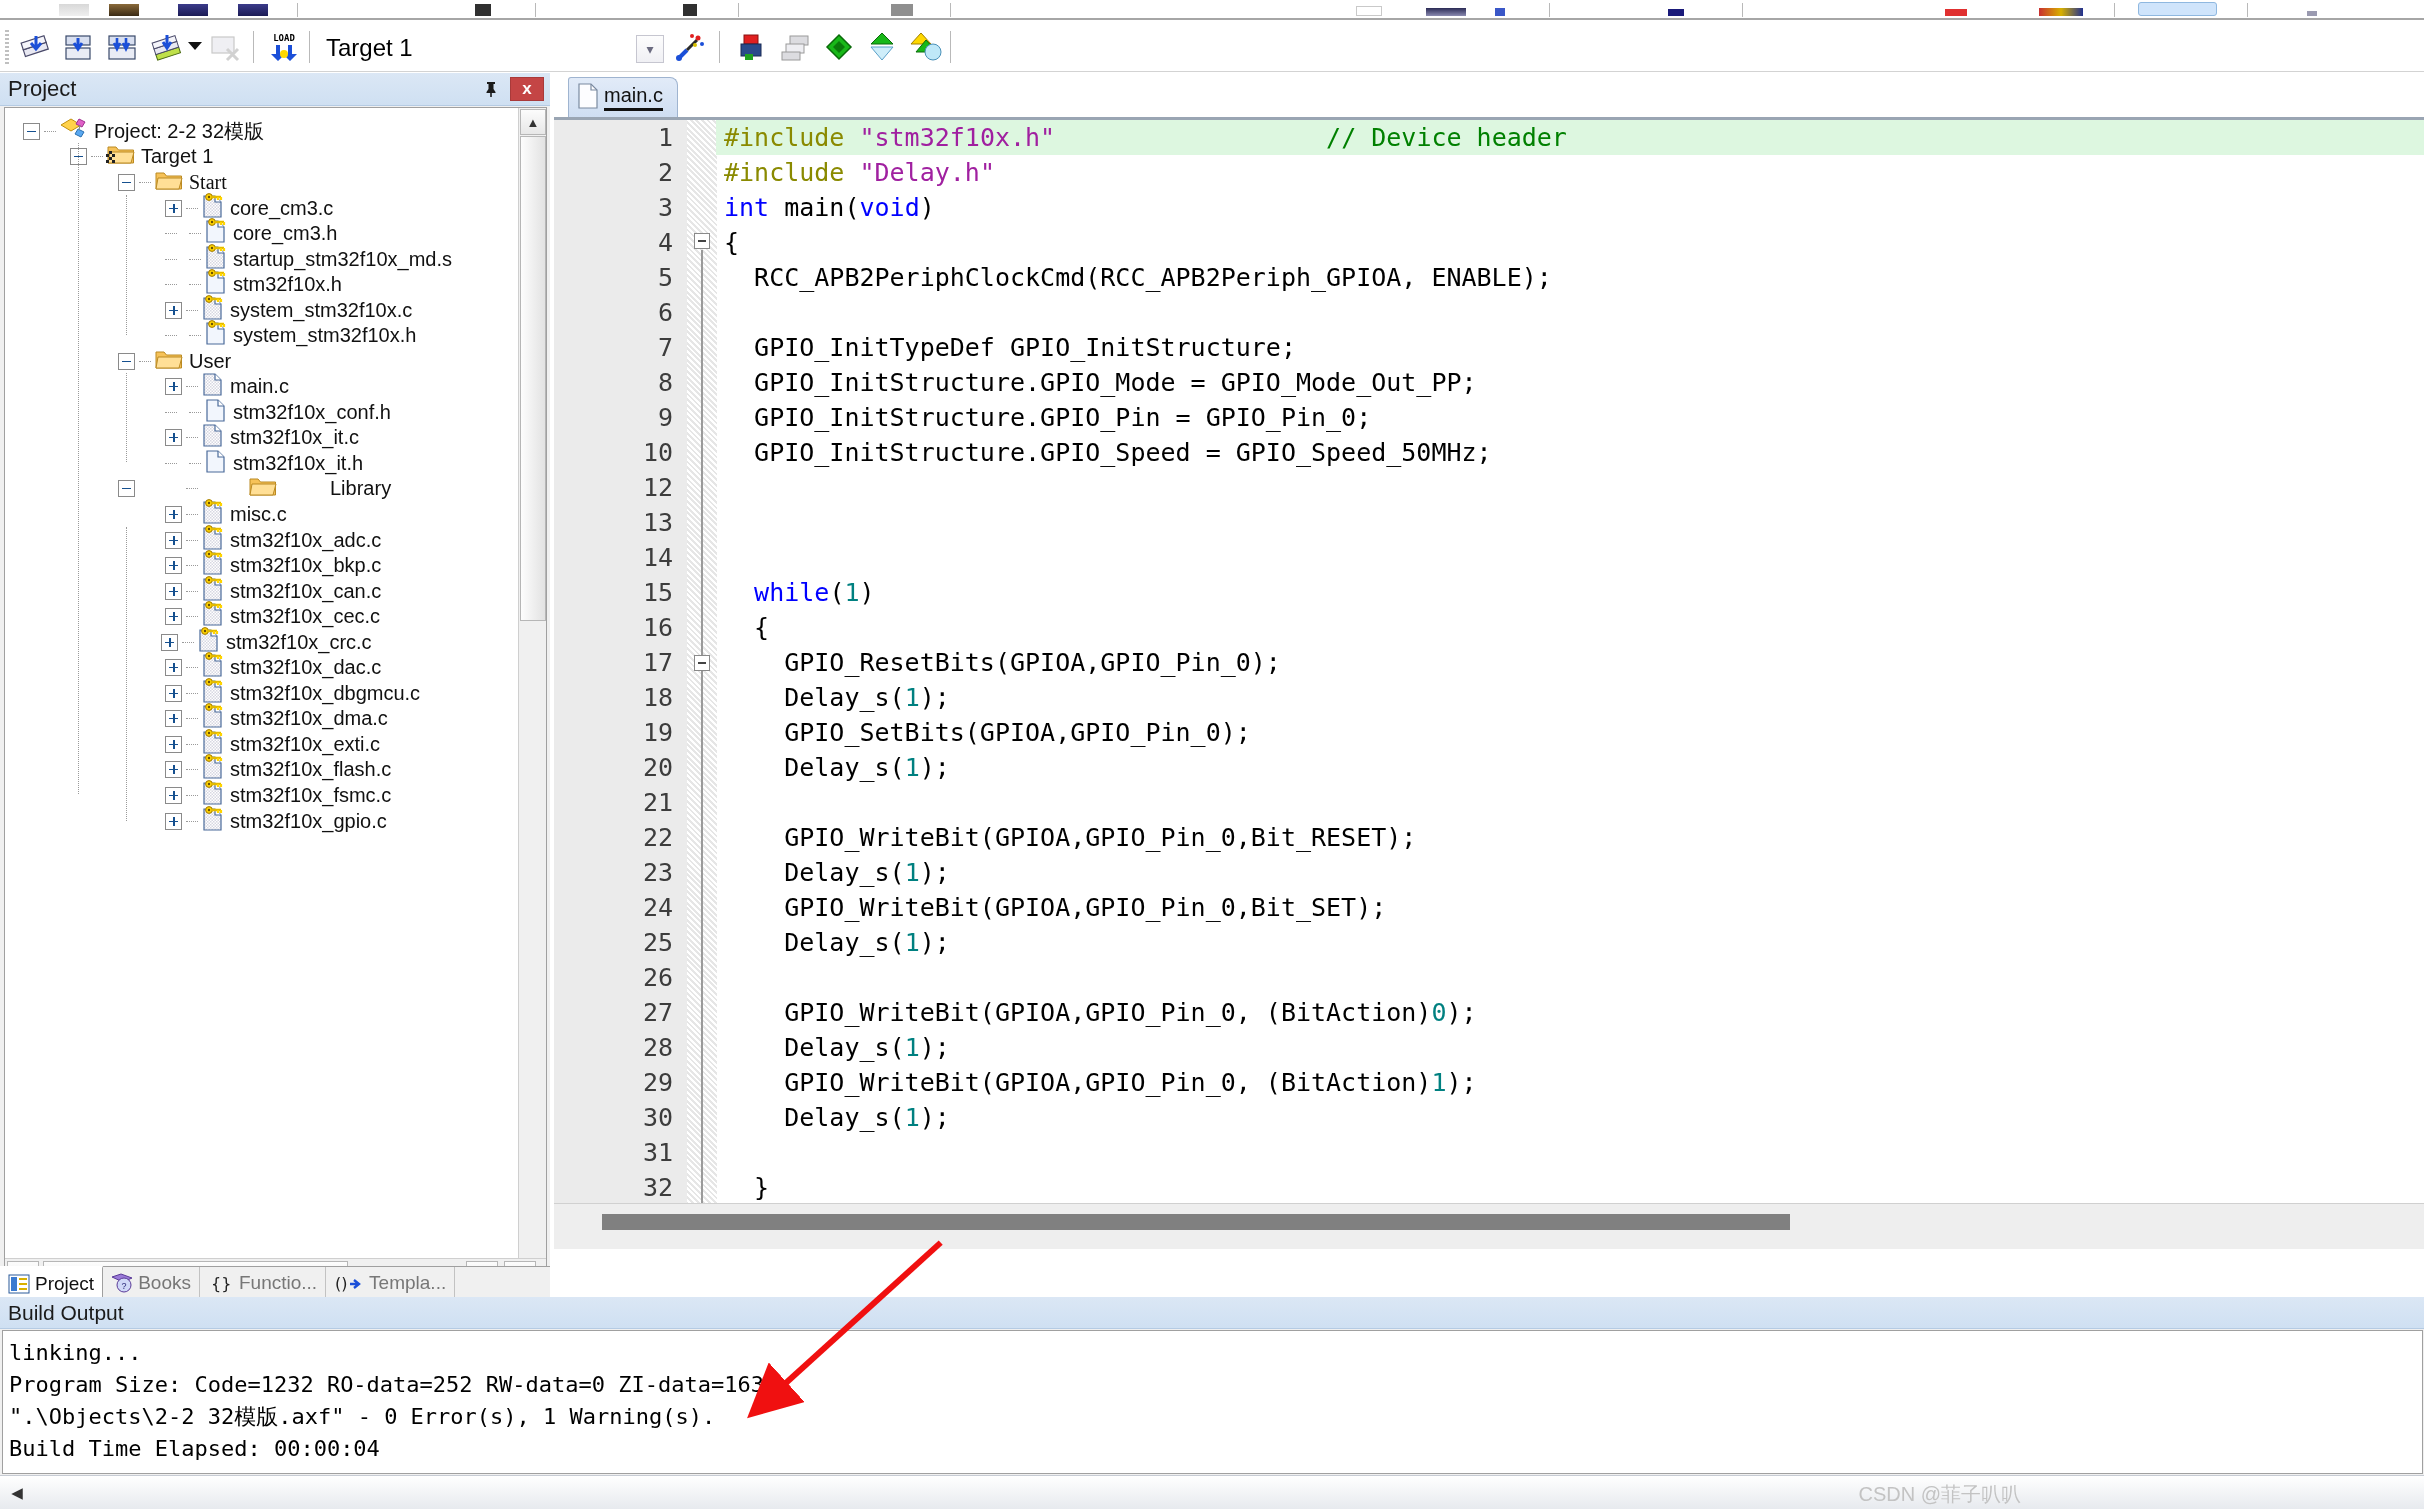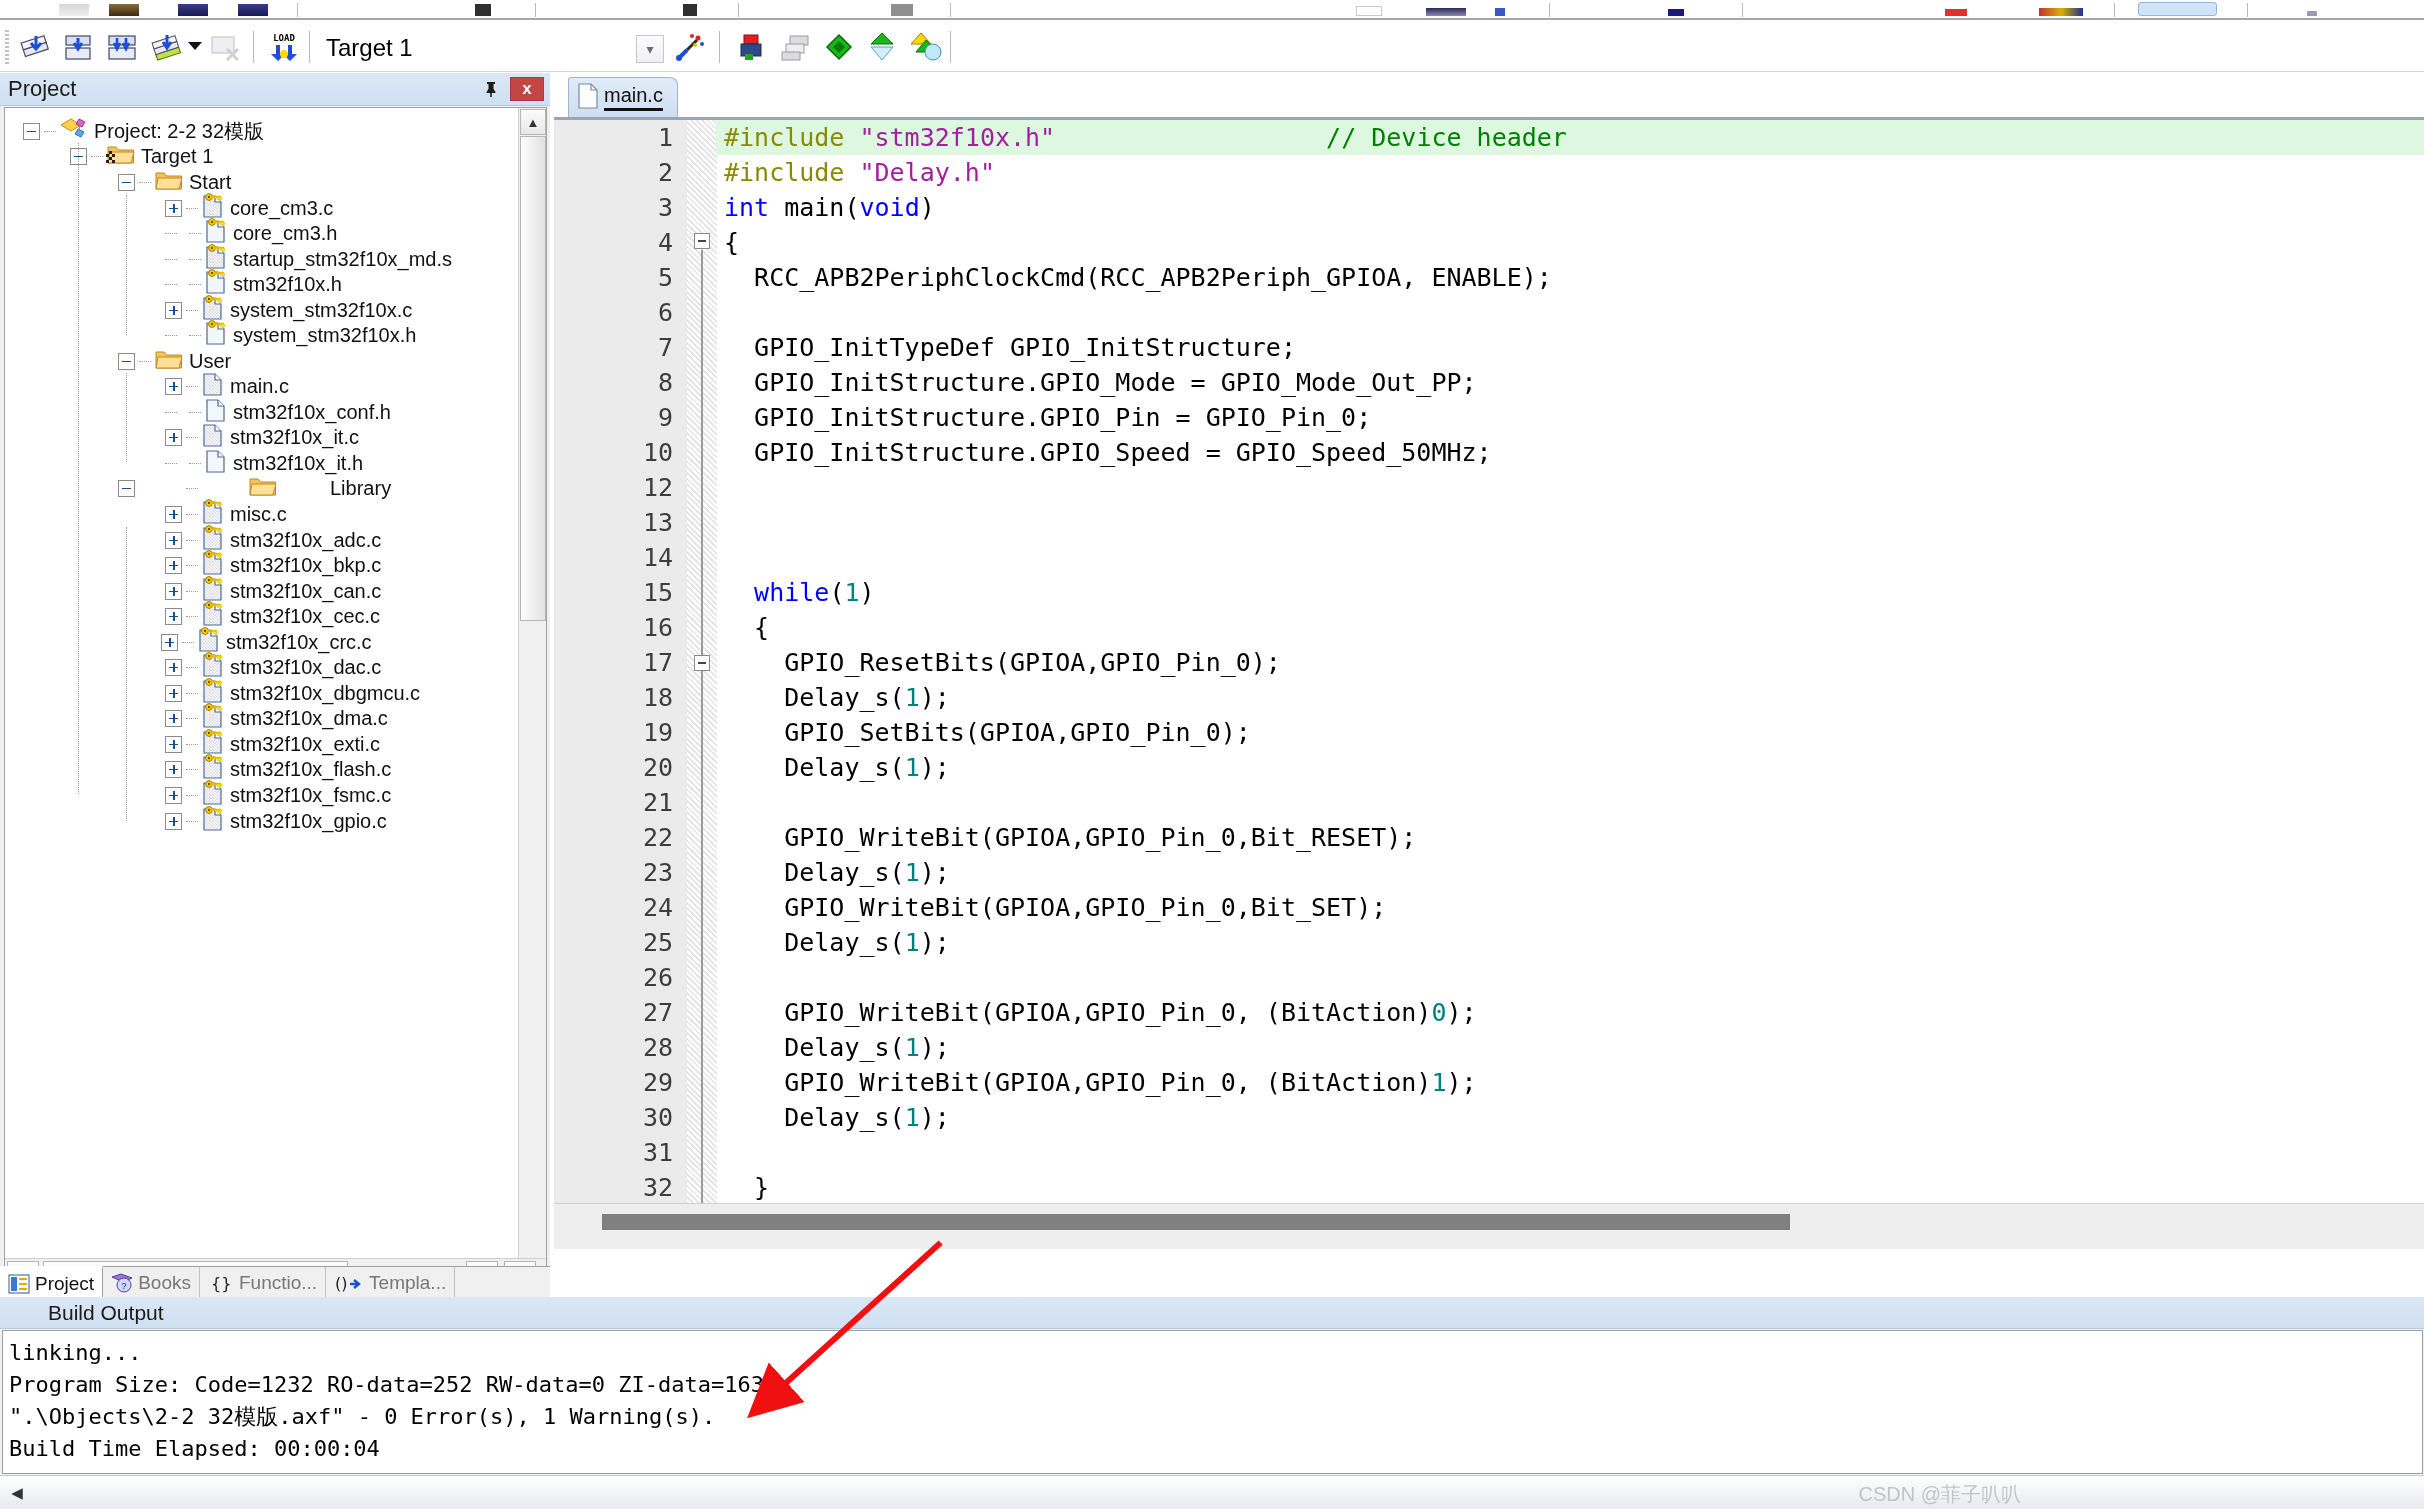--- a/index.html
+++ b/index.html
@@ -318,21 +318,21 @@
     width: 2425px; height: 178px;
     background: #f0f0f0;
   }
   .build-title {
     position: absolute; left: 0; top: 0;
     width: 2425px; height: 32px;
     background: linear-gradient(#dbe7f5, #cfe0f2);
     border-bottom: 1px solid #b5cbe3;
     display: flex; align-items: center;
   }
-  .build-title-text { font-size: 21px; color: #1b1b1b; padding-left: 8px; margin-left: 40px; }
+  .build-title-text { font-size: 21px; color: #1b1b1b; padding-left: 8px; }
   .build-body {
     position: absolute; left: 2px; top: 33px;
     width: 2421px; height: 144px;
     background: #ffffff;
     border: 1px solid #a0a0a0;
     padding: 6px 0 0 6px;
     font-family: "DejaVu Sans Mono", "Liberation Mono", monospace;
     font-size: 22px; line-height: 32px;
     color: #000;
     overflow: hidden;
@@ -534,21 +534,21 @@
                   <rect x="0" y="12" width="3" height="3" fill="#222"></rect>
                   <rect x="3" y="15" width="3" height="3" fill="#222"></rect>
                   <rect x="6" y="12" width="3" height="3" fill="#222"></rect>
                   <rect x="0" y="18" width="3" height="3" fill="#222"></rect>
                   <rect x="6" y="18" width="3" height="3" fill="#222"></rect>
                   <rect x="3" y="9" width="3" height="3" fill="#222"></rect>
                 </g>
               </svg></span>
             <span class="tree-label">Target 1</span>
           </div>
-          <div class="tree-node" style="left: 113px; top: 61px;">
+          <div class="tree-node" style="left: 113px; top: 61px; font-family: Liberation Serif, serif;">
             <span class="expander"></span>
             <span class="dotline"></span>
             <span class="ico"><svg width="30" height="24" viewBox="0 0 30 24">
                 <path d="M2 5h8l2.5 3h15v13H2z" fill="#f6c259" stroke="#bb8a22"></path>
                 <path d="M4 10h24l-3 11H2z" fill="#ffdf96" stroke="#bb8a22"></path>
               </svg></span>
             <span class="tree-label">Start</span>
           </div>
           <div class="tree-node" style="left: 160px; top: 87px;">
             <span class="expander plus"></span>

